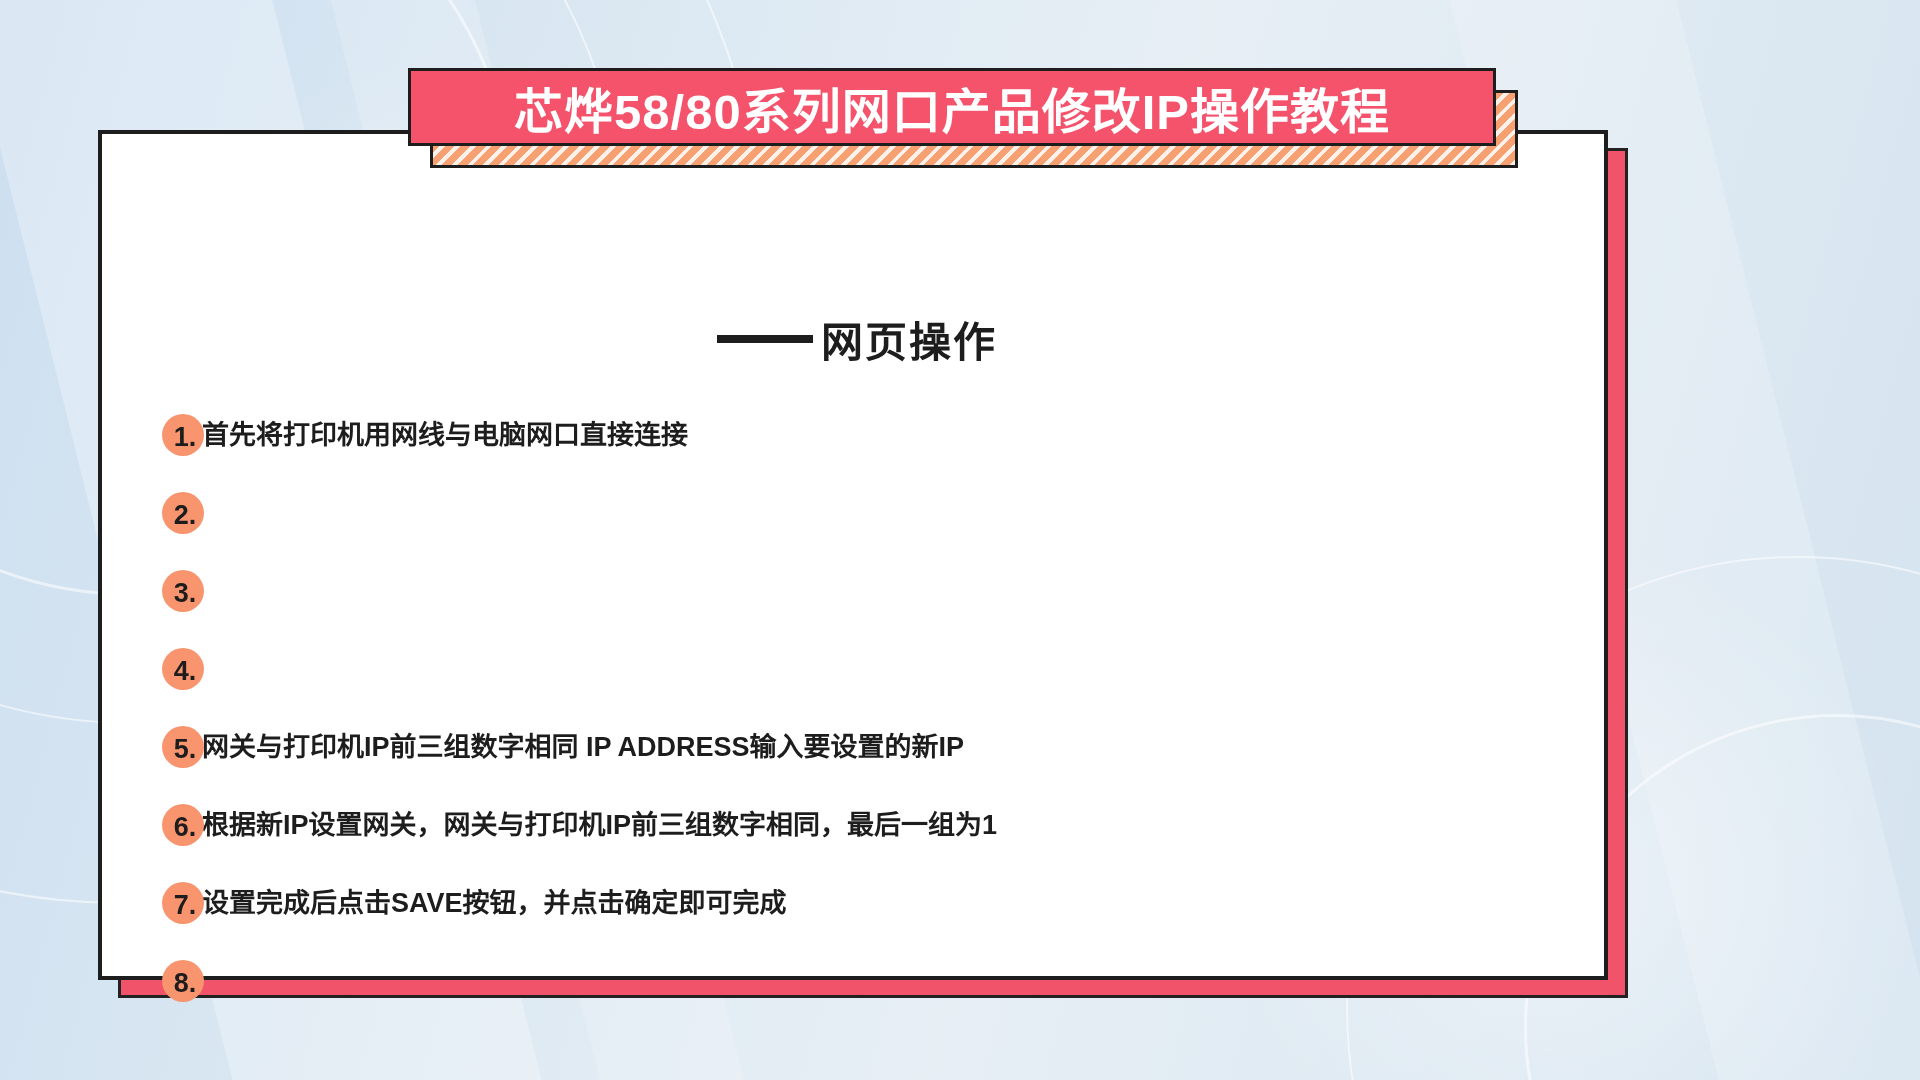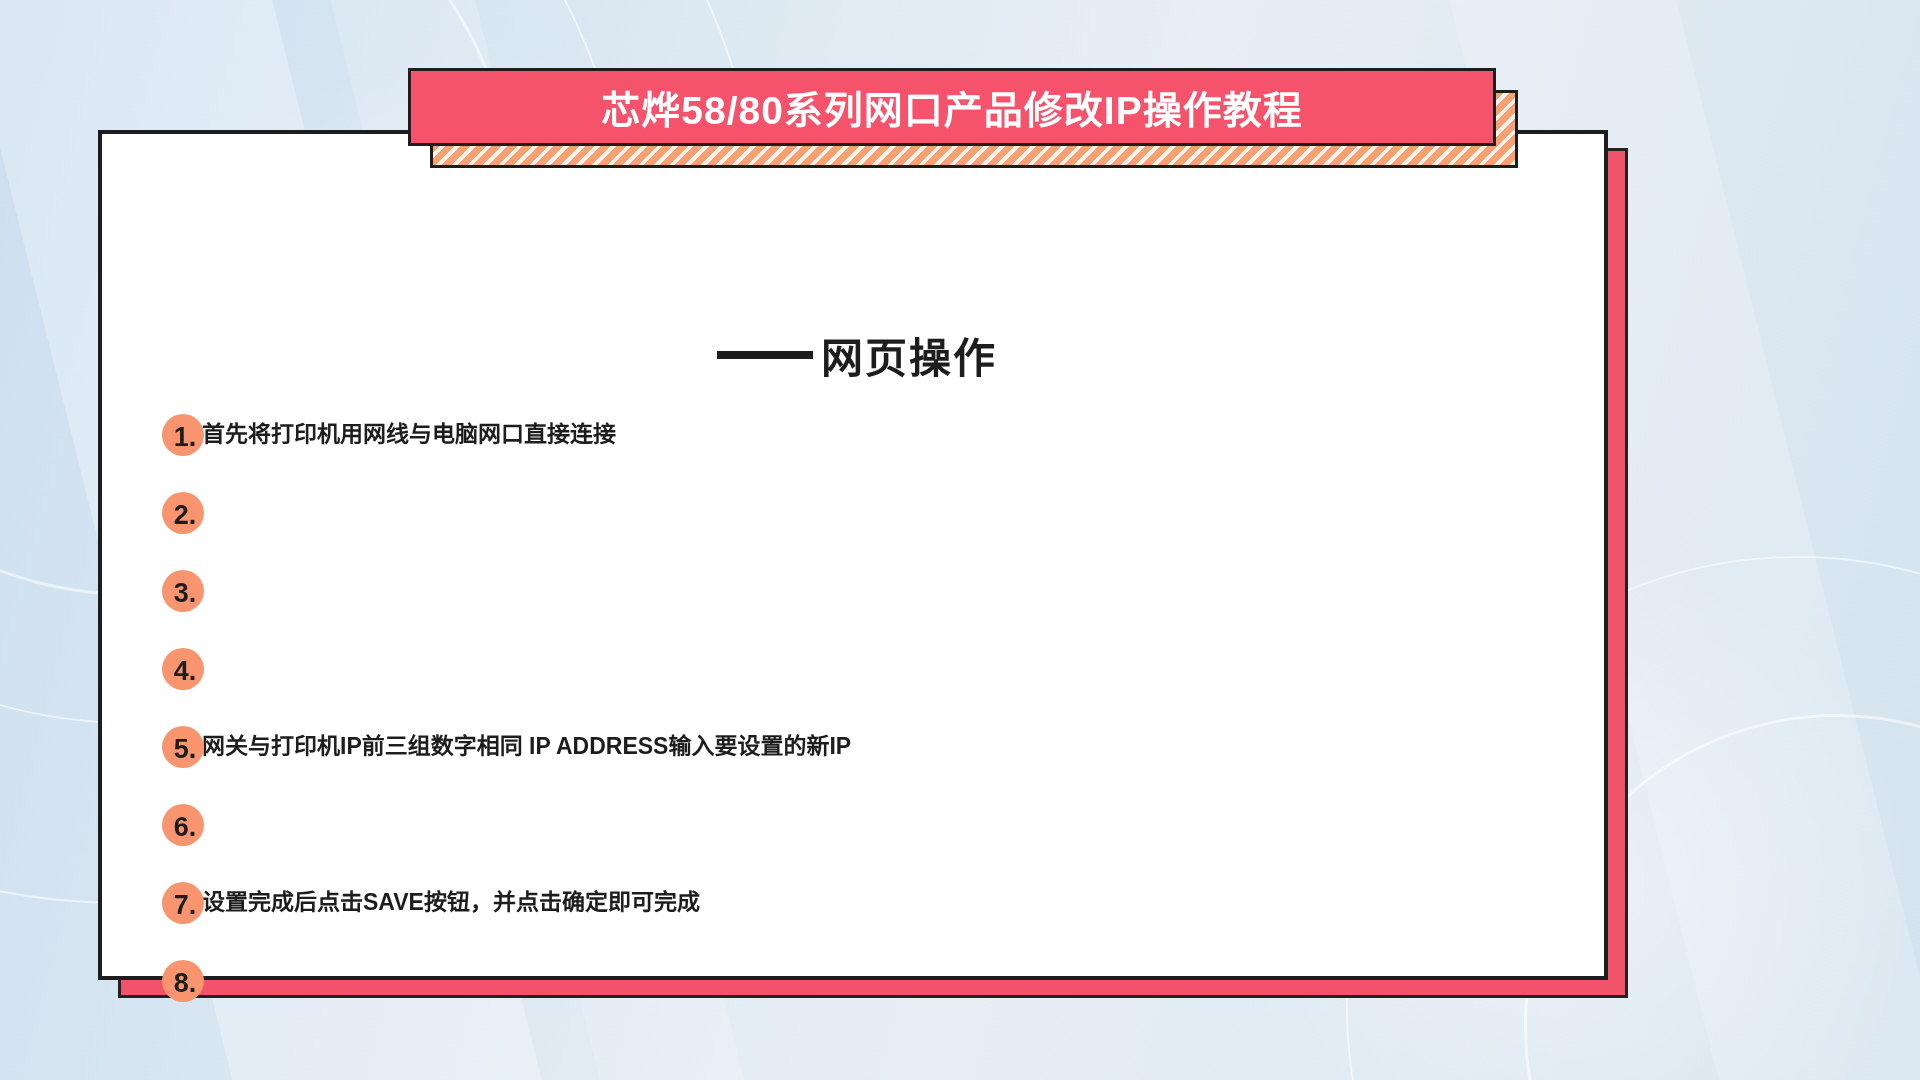--- a/index.html
+++ b/index.html
@@ -104,31 +104,31 @@
     height: 78px;
     background: #f4536b;
     border: 3px solid #1d1d1d;
     box-sizing: border-box;
     display: flex;
     align-items: center;
     justify-content: center;
   }
   .ribbon-text {
     color: #ffffff;
-    font-size: 39px;
+    font-size: 49px;
     font-weight: bold;
     letter-spacing: 1px;
     white-space: nowrap;
   }
 
   
   .subtitle-row {
     position: absolute;
     left: 0;
-    top: 190px;
+    top: 174px;
     width: 1510px;
     display: flex;
     align-items: center;
     justify-content: center;
     gap: 8px;
   }
   .subtitle-dash {
     display: inline-block;
     width: 96px;
     height: 8px;
@@ -175,21 +175,21 @@
   }
   .step-num .numtext {
     position: relative;
     z-index: 2;
     font-size: 27px;
     font-weight: bold;
     color: #1d1d1d;
     transform: translate(2px, 2px);
   }
   .step-text {
-    font-size: 23px;
+    font-size: 27px;
     font-weight: bold;
     color: #1d1d1d;
     line-height: 1.2;
     white-space: nowrap;
     margin-left: -4px;
   }
 </style>
 </head>
 <body>
 
@@ -252,20 +252,21 @@
         <span class="numtext">5.</span>
       </span>
       <span class="step-text">网关与打印机IP前三组数字相同 IP ADDRESS输入要设置的新IP</span>
     </div>
 
     <div class="step">
       <span class="step-num">
         <span class="dot"></span>
         <span class="numtext">6.</span>
       </span>
+      <span class="step-text">根据新IP设置网关，网关与打印机IP前三组数字相同，最后一组为1</span>
     </div>
 
     <div class="step">
       <span class="step-num">
         <span class="dot"></span>
         <span class="numtext">7.</span>
       </span>
       <span class="step-text">设置完成后点击SAVE按钮，并点击确定即可完成</span>
     </div>
 

